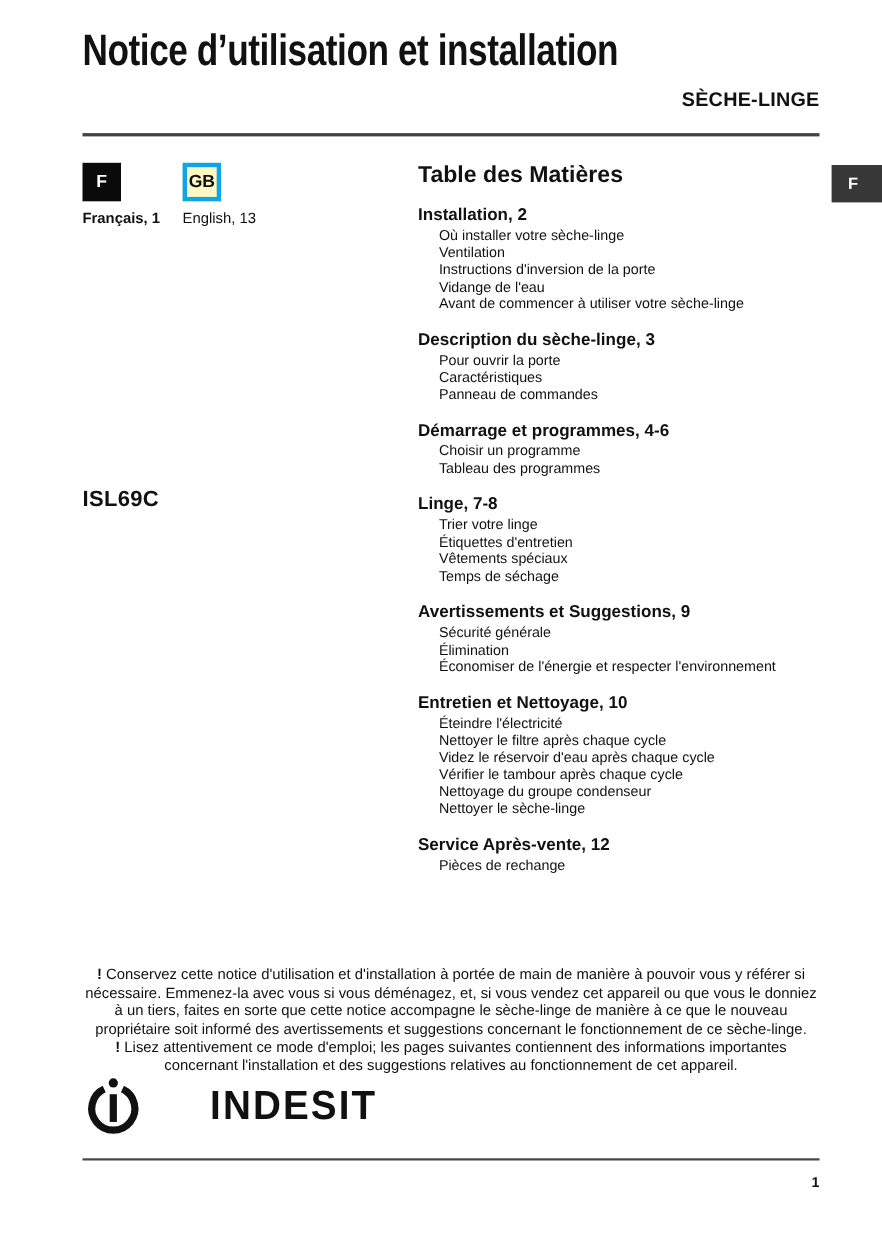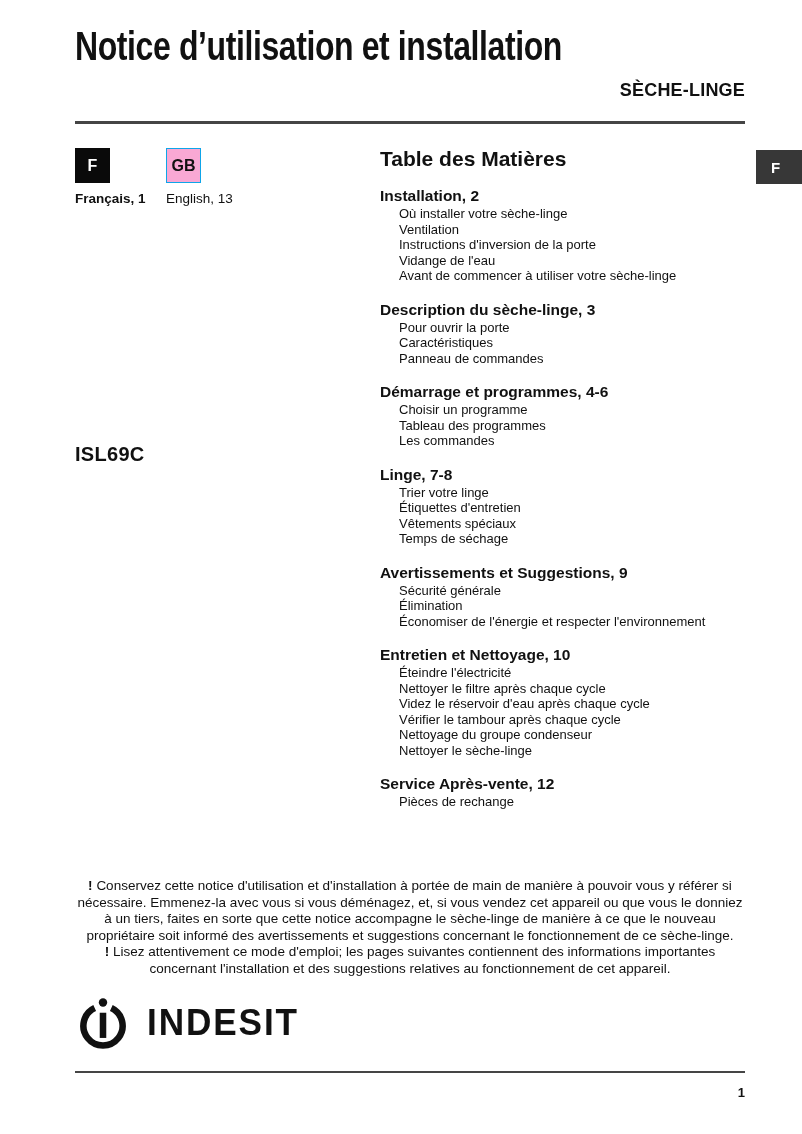--- a/index.html
+++ b/index.html
@@ -61,21 +61,21 @@
   .right-col { flex: 1; }
 
   .lang-row { display: flex; }
   .lang { width: 91px; flex: none; }
   .lang-box {
     width: 35px; height: 35px;
     display: flex; align-items: center; justify-content: center;
     font-size: 16px; font-weight: bold;
   }
   .lang-box.filled { background: #0a0a0a; color: #ffffff; }
-  .lang-box.outlined { background: #f9a8d4; border: 1px solid #0ea5e9; color: #111111; }
+  .lang-box.outlined { background: #fef9c3; border: 4px solid #0ea5e9; color: #111111; }
   .lang-label { margin-top: 8px; font-size: 13.5px; white-space: nowrap; }
   .lang-label.bold { font-weight: bold; }
 
   .model-code {
     margin-top: 237px;
     font-size: 20px;
     font-weight: bold;
     letter-spacing: 0.3px;
   }
 
@@ -84,21 +84,21 @@
   .toc-section { margin-top: 16px; }
   .toc-section-title { font-size: 15.5px; font-weight: bold; line-height: 20px; }
   .toc-item { font-size: 13px; line-height: 15.5px; padding-left: 19px; }
 
   
   .notes { font-size: 13.5px; line-height: 16.5px; }
   .note { text-align: center; }
   .note .marker { font-weight: bold; }
 
   
-  .brand { margin-top: 18px; display: flex; align-items: center; }
+  .brand { display: flex; align-items: center; gap: 44px; }
   .brand-icon { width: 56px; height: 56px; flex: none; }
   .brand-name {
     margin-left: 16px;
     font-size: 37px;
     font-weight: bold;
     letter-spacing: 2px;
     transform: scaleX(0.95);
     transform-origin: 0 50%;
   }
   .bottom-rule { margin-top: 20px; height: 2px; background: #454545; }
@@ -168,21 +168,20 @@
                 <div class="toc-item">Caractéristiques</div>
                 <div class="toc-item">Panneau de commandes</div>
               </div>
   </div>
 
   <div class="toc-section">
     <div class="toc-section-title">Démarrage et programmes, 4-6</div>
     <div>
                 <div class="toc-item">Choisir un programme</div>
                 <div class="toc-item">Tableau des programmes</div>
-                <div class="toc-item">Les commandes</div>
               </div>
   </div>
 
   <div class="toc-section">
     <div class="toc-section-title">Linge, 7-8</div>
     <div>
                 <div class="toc-item">Trier votre linge</div>
                 <div class="toc-item">Étiquettes d'entretien</div>
                 <div class="toc-item">Vêtements spéciaux</div>
                 <div class="toc-item">Temps de séchage</div>

